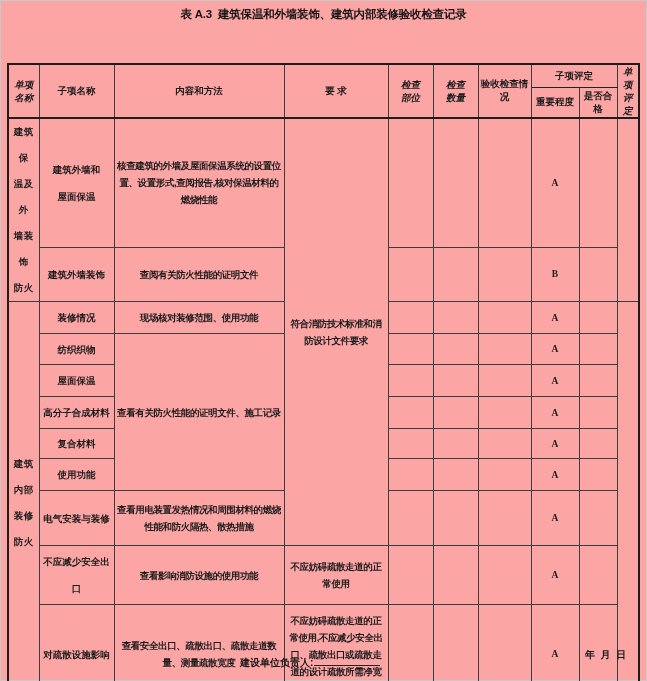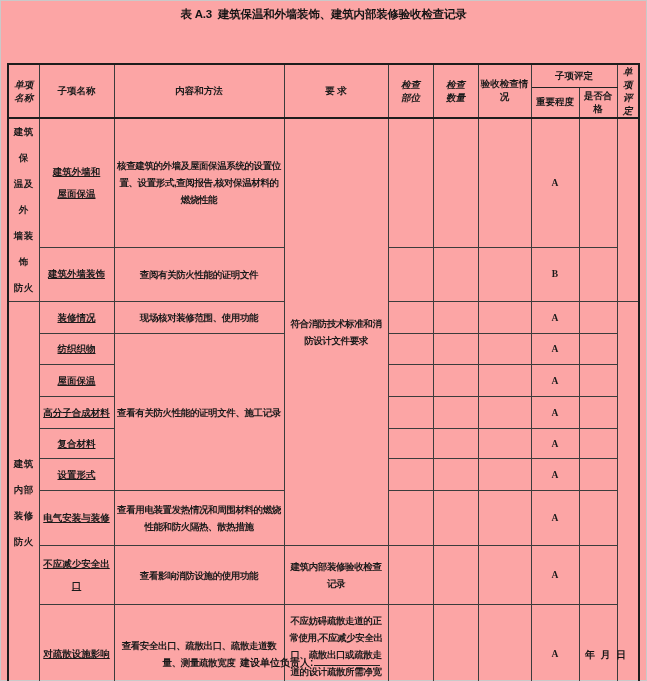--- a/index.html
+++ b/index.html
@@ -50,24 +50,23 @@
   .hdr2 { line-height: 13px; font-style: italic; }
   td.group-cell {
     white-space: pre-line;
     line-height: 26px;
     font-size: 9.5px;
     letter-spacing: 0.5px;
     padding: 0 1px;
   }
   td.sub-cell {
     white-space: pre-line;
-    line-height: 22px;
+    line-height: 27px;
     font-size: 9.5px;
     padding: 0 1px;
-    text-decoration: underline;
   }
   td.text-cell {
     text-align: left;
     font-size: 9px;
     letter-spacing: -0.4px;
     line-height: 17px;
     padding: 0 3px;
     font-weight: 600;
   }
   td.grade-cell {
@@ -205,40 +204,40 @@
       </tr>
       <tr style="height:30px">
         <td class="sub-cell">复合材料</td>
         <td></td>
         <td></td>
         <td></td>
         <td class="grade-cell">A</td>
         <td></td>
       </tr>
       <tr style="height:32px">
-        <td class="sub-cell">设置形式</td>
+        <td class="sub-cell">使用功能</td>
         <td></td>
         <td></td>
         <td></td>
         <td class="grade-cell">A</td>
         <td></td>
       </tr>
       <tr style="height:55px">
         <td class="sub-cell">电气安装与装修</td>
         <td class="text-cell">查看用电装置发热情况和周围材料的燃烧性能和防火隔热、散热措施</td>
         <td></td>
         <td></td>
         <td></td>
         <td class="grade-cell">A</td>
         <td></td>
       </tr>
       <tr style="height:59px">
         <td class="sub-cell">不应减少安全出口</td>
         <td class="text-cell">查看影响消防设施的使用功能</td>
-        <td class="text-cell">建筑内部装修验收检查记录</td>
+        <td class="text-cell">不应妨碍疏散走道的正常使用</td>
         <td></td>
         <td></td>
         <td></td>
         <td class="grade-cell">A</td>
         <td></td>
       </tr>
       <tr style="height:100px">
         <td class="sub-cell">对疏散设施影响</td>
         <td class="text-cell">查看安全出口、疏散出口、疏散走道数量、测量疏散宽度</td>
         <td class="text-cell">不应妨碍疏散走道的正常使用,不应减少安全出口、疏散出口或疏散走道的设计疏散所需净宽度和数量</td>

